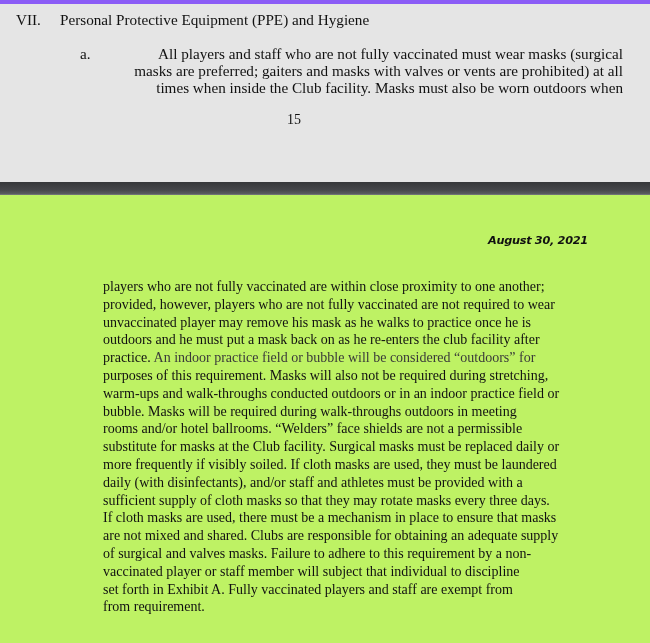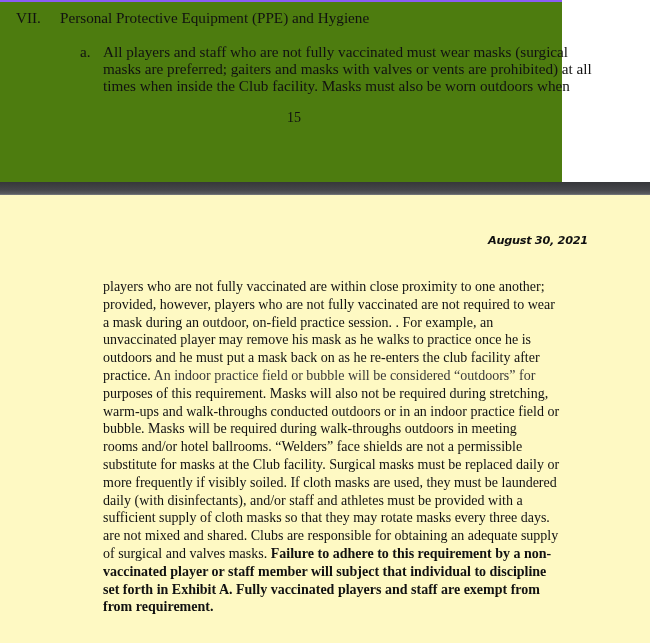--- a/index.html
+++ b/index.html
@@ -4,65 +4,65 @@
 <style>
   html, body { margin: 0; padding: 0; }
   body {
     width: 650px; height: 643px; overflow: hidden;
     background: #ffffff;
     font-family: "Liberation Serif", serif;
     color: #111111;
     position: relative;
   }
   .page-top {
-    position: absolute; left: 0; top: 0; width: 562px; height: 182px;
-    background: #4d7c0f;
-    border-top: 2px solid #8b5cf6;
+    position: absolute; left: 0; top: 0; width: 650px; height: 182px;
+    background: #e5e5e5;
+    border-top: 4px solid #8b5cf6;
     box-sizing: border-box;
   }
   .section-heading {
     position: absolute; left: 16px; top: 7px;
     font-size: 15.2px; line-height: 18px; white-space: nowrap;
   }
   .section-num { display: inline-block; width: 44px; }
   .item-label {
     position: absolute; left: 80px; top: 41px;
     font-size: 15.2px; line-height: 17px;
   }
   .item-text {
     position: absolute; left: 103px; top: 41px; width: 520px;
     font-size: 15.2px; line-height: 17px;
   }
-  .item-text .ln { display: block; white-space: nowrap; }
+  .item-text .ln { display: block; white-space: nowrap; text-align: right; }
   .page-number {
     position: absolute; left: 287px; top: 107px;
     font-size: 14px; line-height: 18px;
   }
   .page-break {
     position: absolute; left: 0; top: 182px; width: 650px; height: 13px;
     background: linear-gradient(#36373a 0%, #45464a 60%, #595b5f 90%, #7d7f83 100%);
   }
   .page-bottom {
     position: absolute; left: 0; top: 195px; width: 650px; height: 448px;
-    background: #fef9c3;
+    background: #bef264;
   }
   .page-date {
     position: absolute; left: 488px; top: 39px;
     font-family: "DejaVu Sans", sans-serif;
     font-weight: bold; font-style: italic;
     font-size: 11.3px; letter-spacing: -0.3px;
     color: #111111; white-space: nowrap;
   }
   .body-text {
     position: absolute; left: 103px; top: 83px; width: 540px;
     font-size: 14px; line-height: 17.8px;
   }
   .body-text .ln { display: block; white-space: nowrap; }
   .body-text .muted { color: #3a3a3a; font-family: Liberation Serif, serif; }
-  .body-text .b { font-weight: bold; }
+  .body-text .b { font-weight: normal; }
 </style>
 </head>
 <body>
 
 <div class="page-top">
   <div class="section-heading">
     <span class="section-num">VII.</span><span>Personal Protective Equipment (PPE) and Hygiene</span>
   </div>
   <div class="item-label">a.</div>
   <div class="item-text">
@@ -73,31 +73,31 @@
   <div class="page-number">15</div>
 </div>
 
 <div class="page-break"></div>
 
 <div class="page-bottom">
   <div class="page-date">August 30, 2021</div>
   <div class="body-text" id="body-lines">
       <span class="ln"><span>players who are not fully vaccinated are within close proximity to one another;</span></span>
       <span class="ln"><span>provided, however, players who are not fully vaccinated are not required to wear</span></span>
-      <span class="ln"><span>a mask during an outdoor, on-field practice session. .  For example, an</span></span>
       <span class="ln"><span>unvaccinated player may remove his mask as he walks to practice once he is</span></span>
       <span class="ln"><span>outdoors and he must put a mask back on as he re-enters the club facility after</span></span>
       <span class="ln"><span>practice.  </span><span class="muted">An indoor practice field or bubble will be considered “outdoors” for</span></span>
       <span class="ln"><span>purposes of this requirement.  Masks will also not be required during stretching,</span></span>
       <span class="ln"><span>warm-ups and walk-throughs conducted outdoors or in an indoor practice field or</span></span>
       <span class="ln"><span>bubble.  Masks will be required during walk-throughs outdoors in meeting</span></span>
       <span class="ln"><span>rooms and/or hotel ballrooms.  “Welders” face shields are not a permissible</span></span>
       <span class="ln"><span>substitute for masks at the Club facility.  Surgical masks must be replaced daily or</span></span>
       <span class="ln"><span>more frequently if visibly soiled.  If cloth masks are used, they must be laundered</span></span>
       <span class="ln"><span>daily (with disinfectants), and/or staff and athletes must be provided with a</span></span>
       <span class="ln"><span>sufficient supply of cloth masks so that they may rotate masks every three days.</span></span>
+      <span class="ln"><span>If cloth masks are used, there must be a mechanism in place to ensure that masks</span></span>
       <span class="ln"><span>are not mixed and shared.  Clubs are responsible for obtaining an adequate supply</span></span>
       <span class="ln"><span>of surgical and valves masks.  </span><span class="b">Failure to adhere to this requirement by a non-</span></span>
       <span class="ln"><span class="b">vaccinated player or staff member will subject that individual to discipline</span></span>
       <span class="ln"><span class="b">set forth in Exhibit A.  Fully vaccinated players and staff are exempt from</span></span>
       <span class="ln"><span class="b">from requirement.</span></span>
     </div>
 </div>
 
 </body></html>

